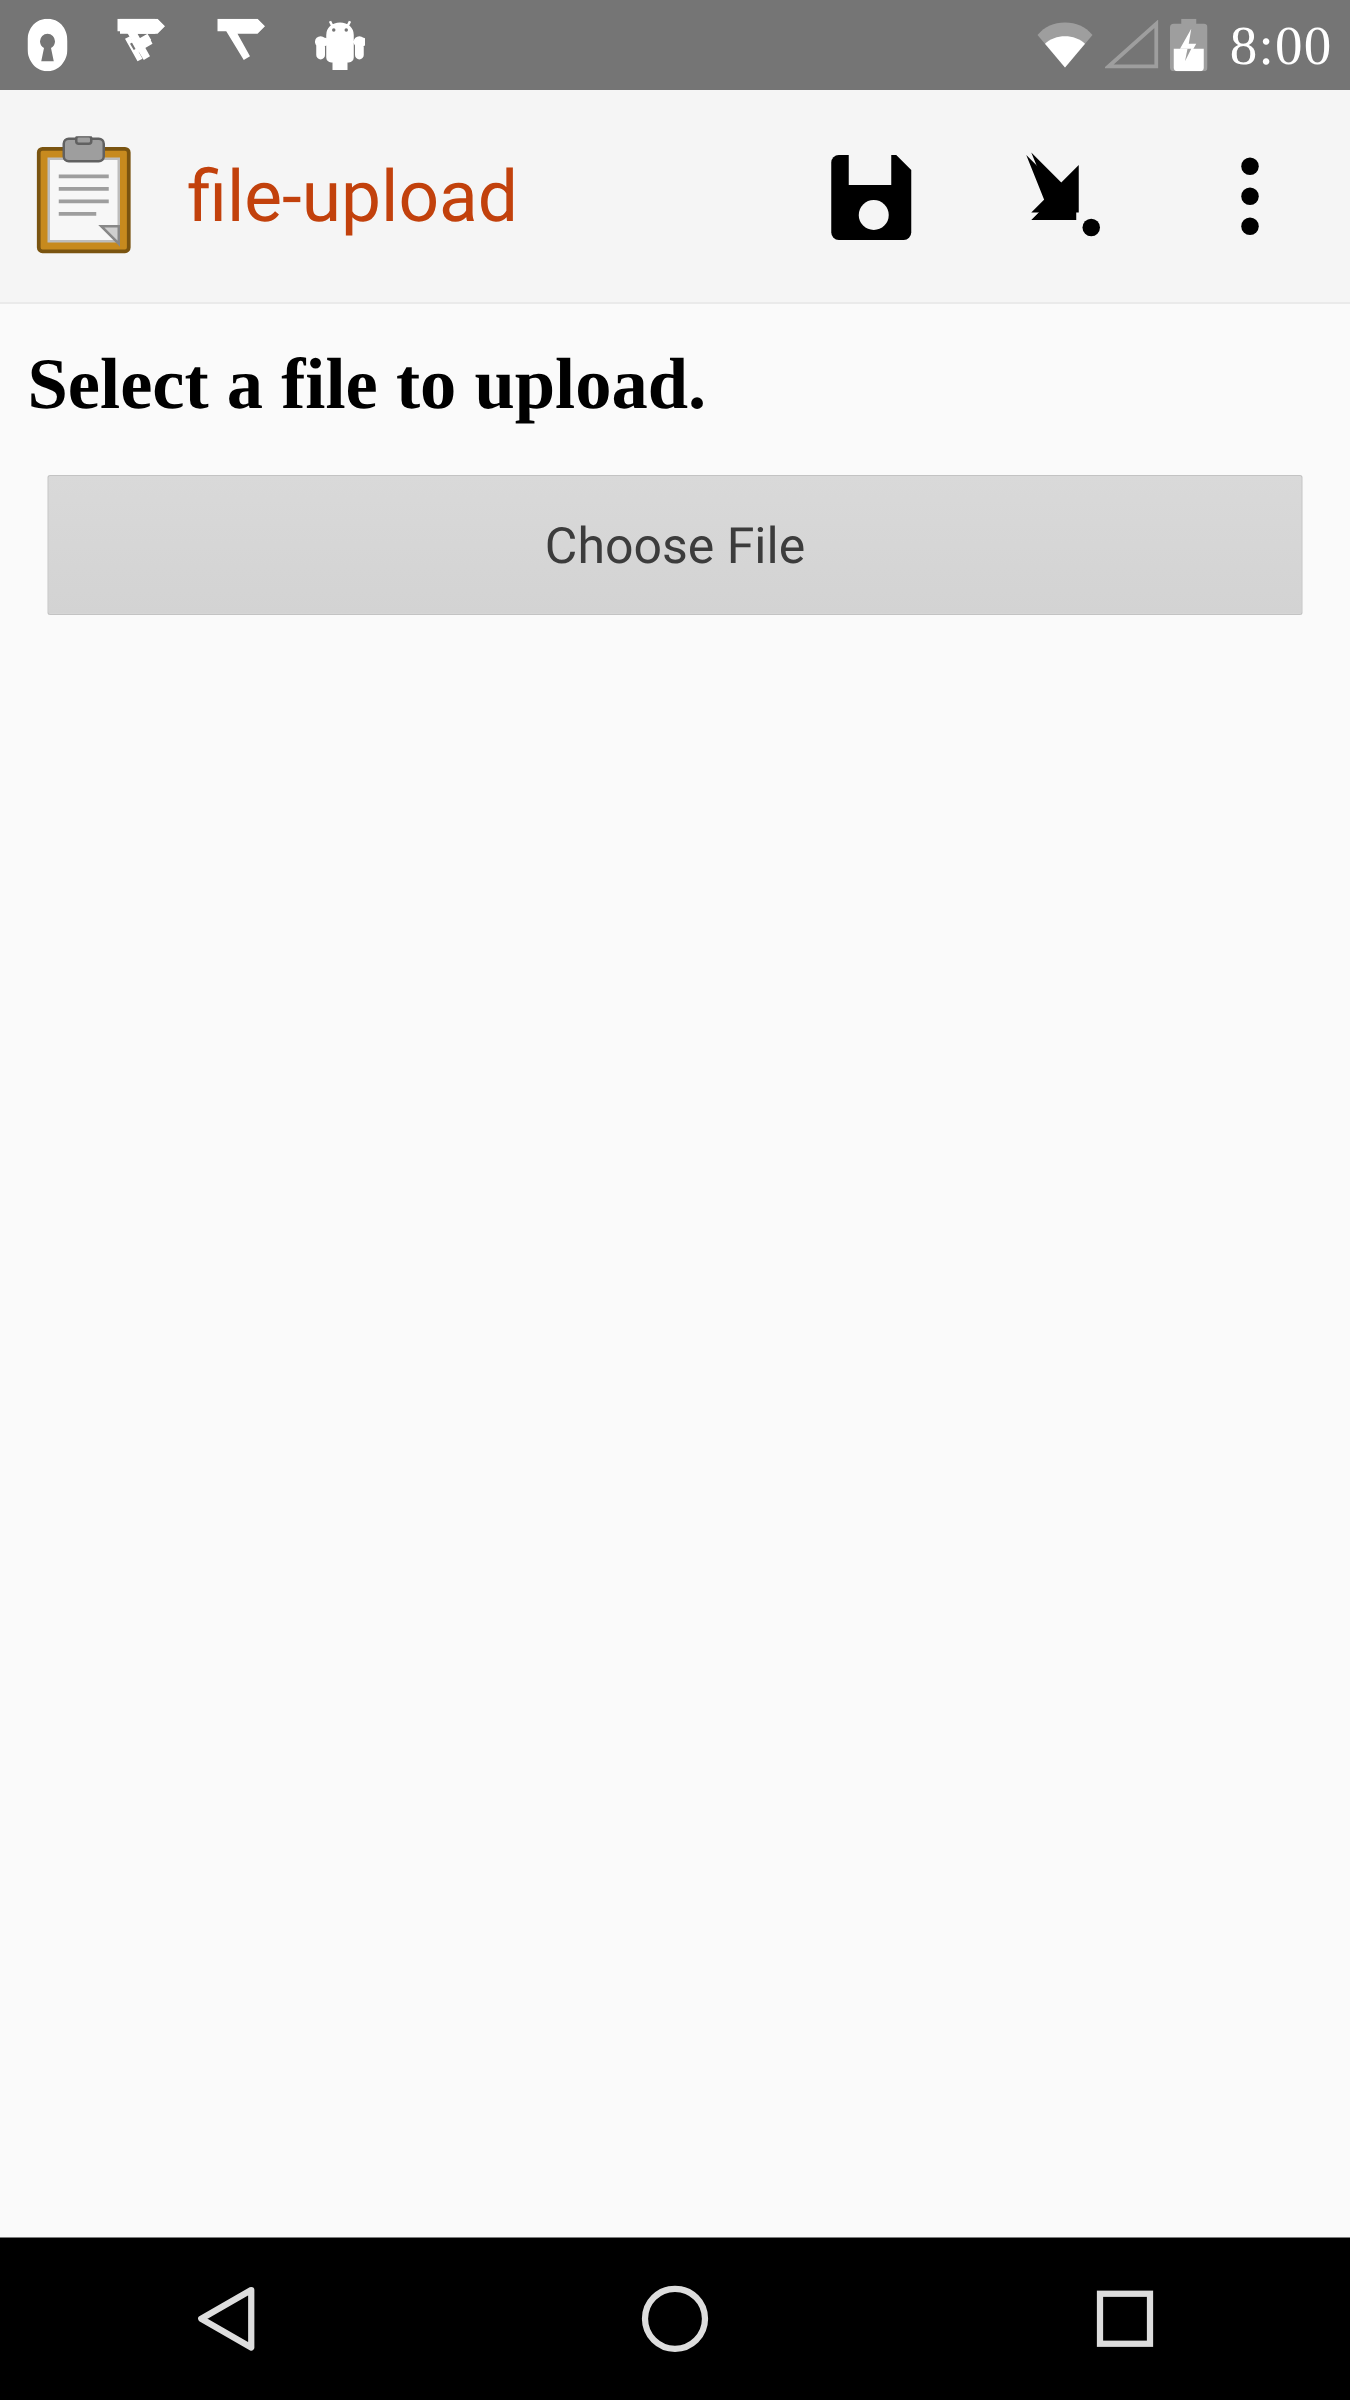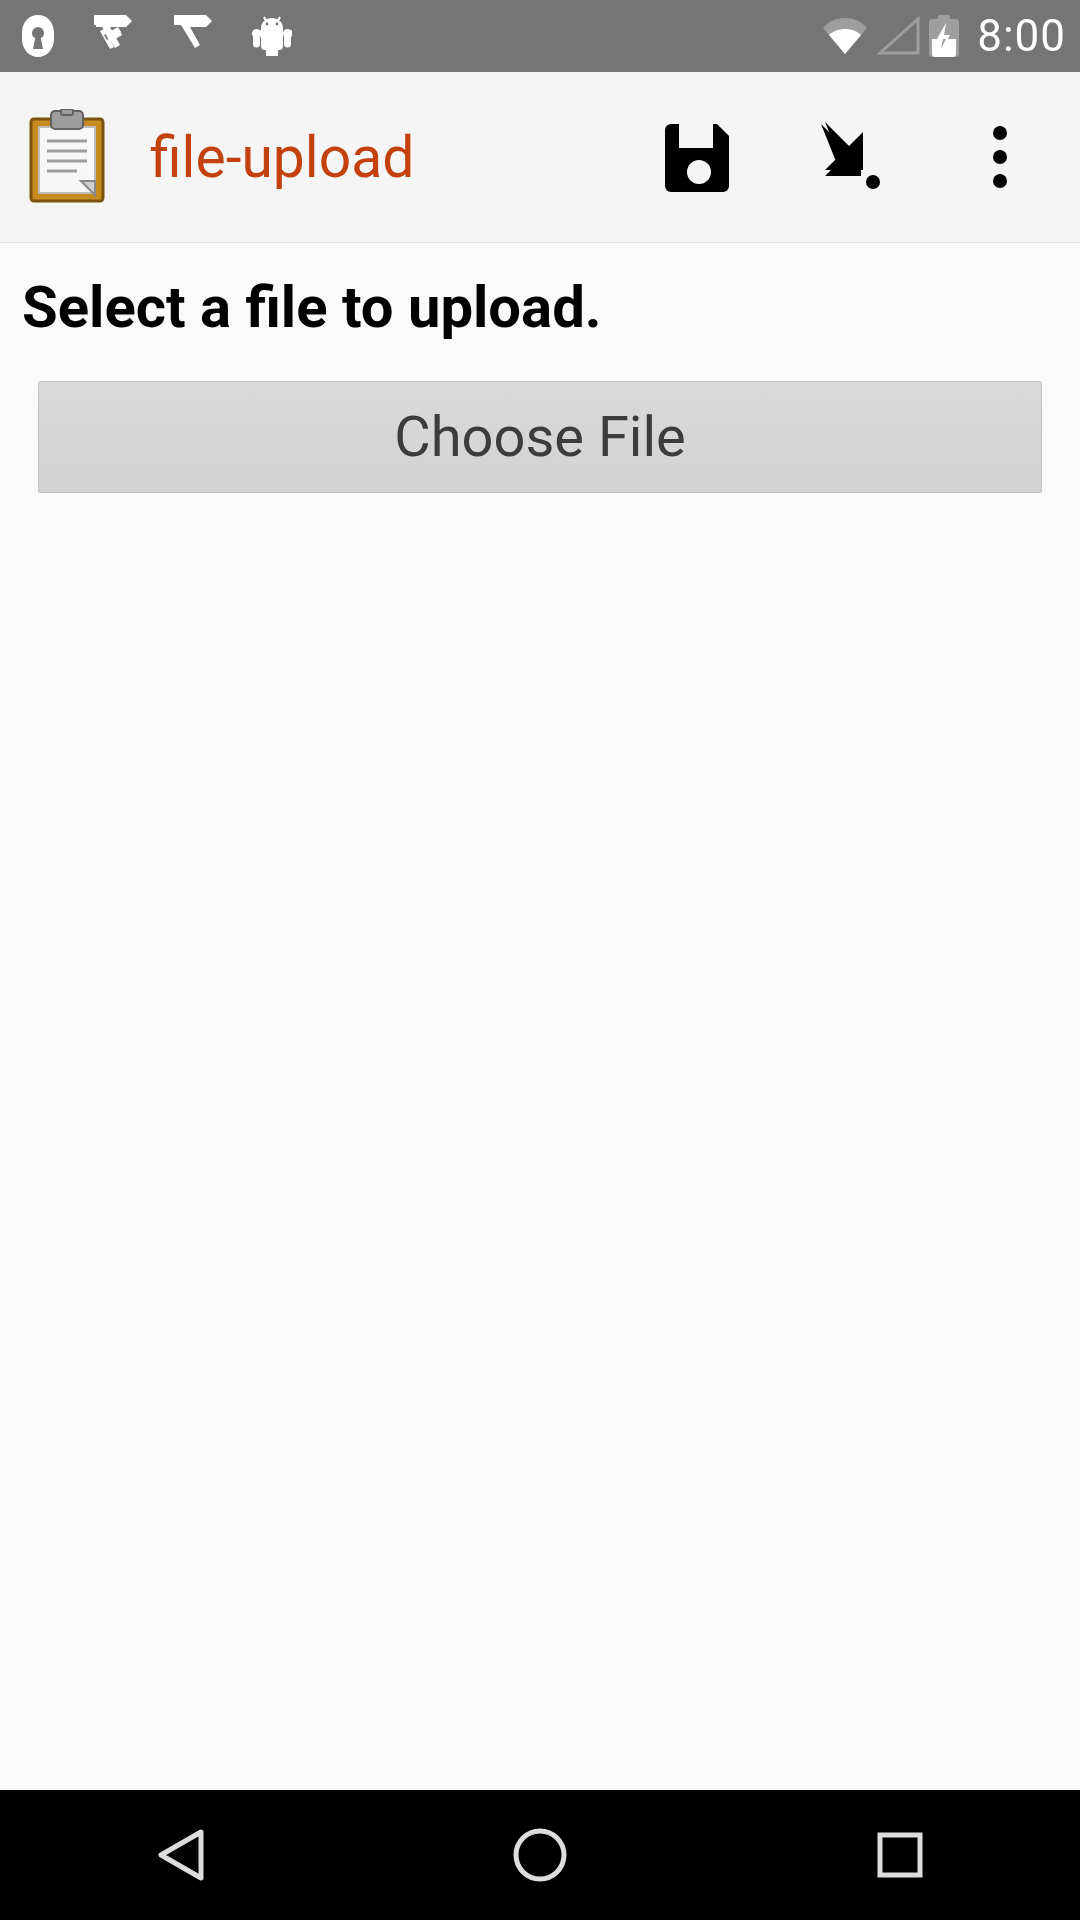--- a/index.html
+++ b/index.html
@@ -33,20 +33,21 @@
       display: flex;
       align-items: center;
       gap: 8px;
     }
     .status-time {
       font-size: 44px;
       font-weight: 400;
       letter-spacing: 1px;
       color: #fff;
       padding-left: 10px;
+      font-family: Liberation Serif, serif;
     }
     .status-ico {
       display: inline-flex;
     }
 
     
     .app-bar {
       height: 171px;
       background: #f5f5f5;
       display: flex;
@@ -86,31 +87,32 @@
     .content {
       padding: 12px 0 0 0;
       background: #fafafa;
       height: calc(1920px - 72px - 171px - 130px);
     }
     .heading {
       font-size: 58px;
       font-weight: 700;
       color: #000;
       padding: 18px 22px 40px 22px;
+      font-family: Liberation Serif, serif;
     }
     .choose-btn {
       margin: 0 38px;
       width: calc(100% - 76px);
       height: 112px;
       background: #d5d5d5;
       background: linear-gradient(#d9d9d9, #d3d3d3);
       border: 1px solid #c3c3c3;
       border-radius: 2px;
       color: #3c3c3c;
-      font-size: 56px;
+      font-size: 40px;
       font-family: inherit;
       cursor: pointer;
     }
 
     
     .nav-bar {
       position: absolute;
       left: 0;
       bottom: 0;
       width: 100%;

